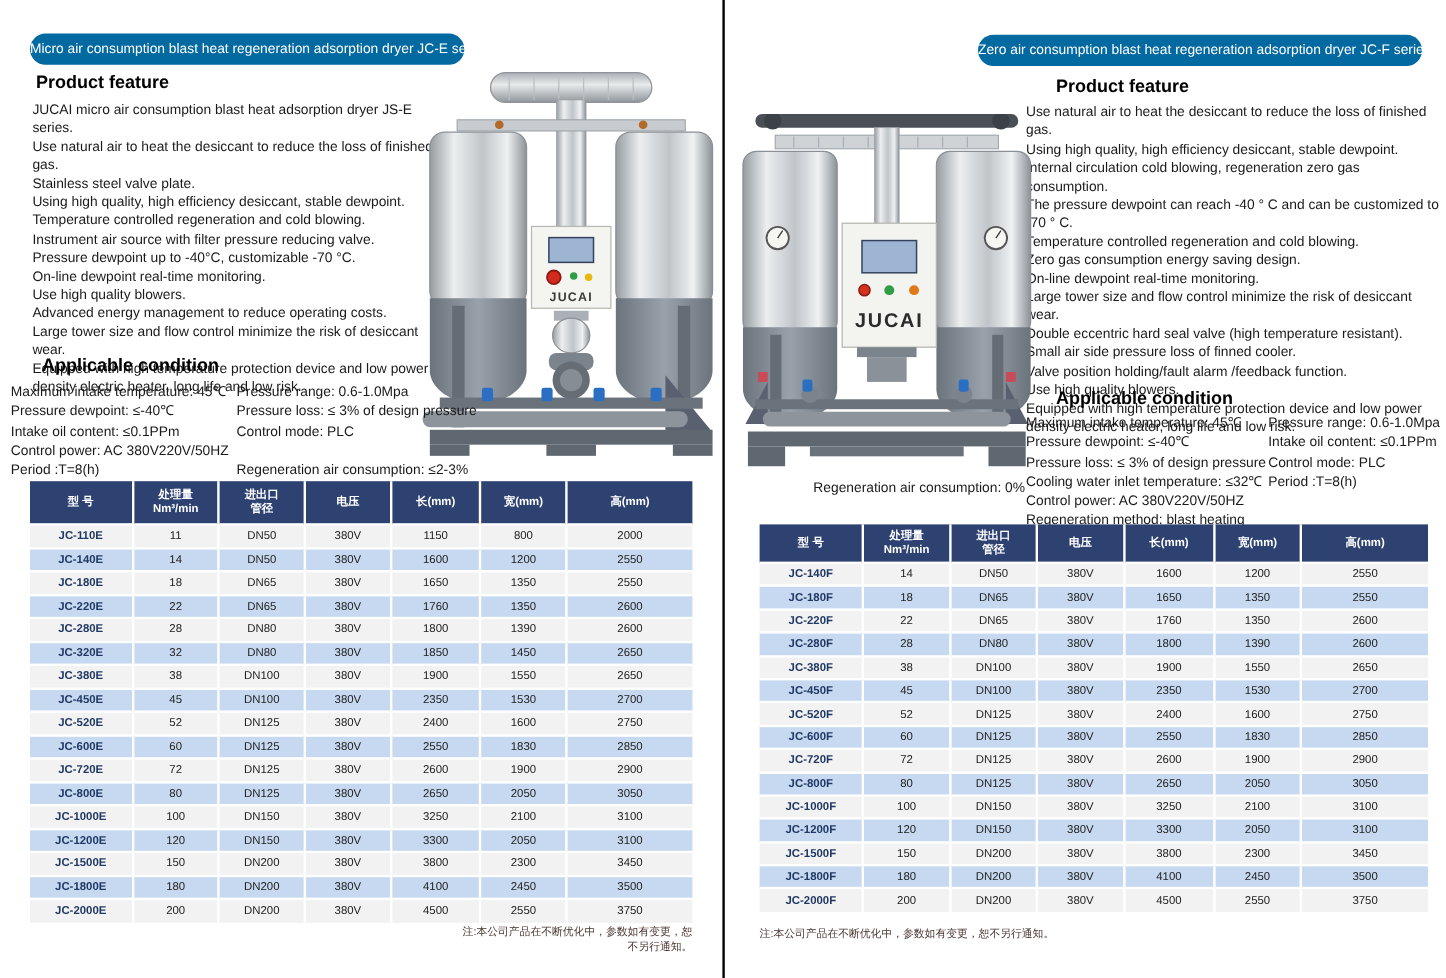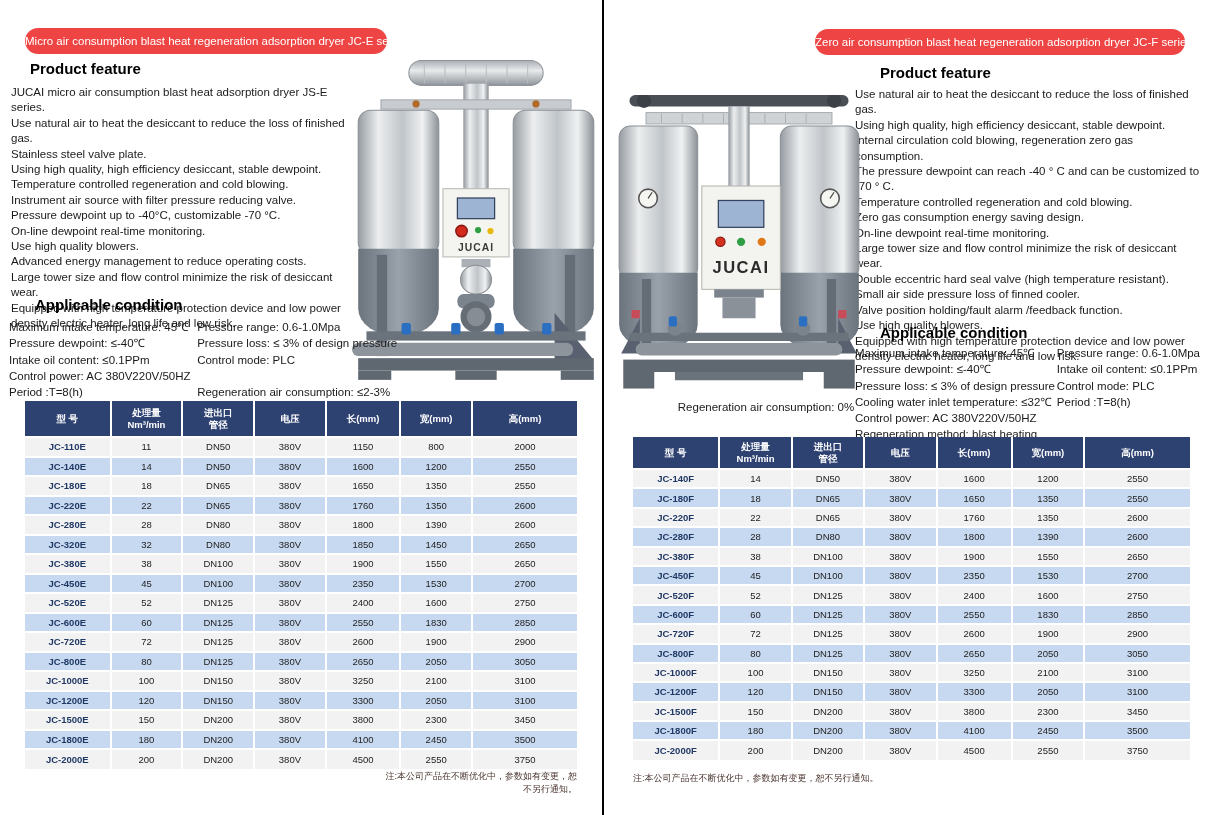--- a/index.html
+++ b/index.html
@@ -3,21 +3,21 @@
 <meta charset="utf-8">
 <style>
   * { margin:0; padding:0; box-sizing:border-box; }
   body { font-family:"Liberation Sans", sans-serif; background:#fff; }
   .sheet { position:relative; width:1205px; height:815px; background:#fff; overflow:hidden; }
   .divider { position:absolute; left:602px; top:0; width:2px; height:815px; background:#000; }
   .page { position:absolute; top:0; width:602px; height:815px; }
   .page-left { left:0; }
   .page-right { left:603px; }
 
-  .banner { position:absolute; height:26px; border-radius:13px; background:#ef4444;
+  .banner { position:absolute; height:26px; border-radius:13px; background:#0369a1;
             color:#fff; font-size:11.5px; line-height:26px; text-align:right; white-space:nowrap; }
   .sec-title { position:absolute; font-size:15px; font-weight:bold; color:#000; }
 
   .feat-list { position:absolute; }
   .feat-line { font-size:11.5px; color:#1a1a1a; line-height:15.4px; }
 
   .cond-list { position:absolute; }
   .cond-row { display:grid; font-size:11.5px; color:#1a1a1a; line-height:16.3px; }
   .cond-left .cond-row { grid-template-columns:48% 52%; }
   .cond-right .cond-row { grid-template-columns:58% 42%; }
@@ -47,21 +47,21 @@
 </head>
 <body>
 
 <div class="sheet">
 
   <div class="page page-left">
     <div class="banner" style="left:25px; top:28px; width:362px;">Micro air consumption blast heat regeneration adsorption dryer JC-E series</div>
 
     <div class="sec-title" style="left:30px; top:60px;">Product feature</div>
 
-    <div class="feat-list" style="left:11px; top:85px; width:348px;">
+    <div class="feat-list" style="left:27px; top:85px; width:348px;">
         <div class="feat-line">JUCAI micro air consumption blast heat adsorption dryer JS-E series.</div>
         <div class="feat-line">Use natural air to heat the desiccant to reduce the loss of finished gas.</div>
         <div class="feat-line">Stainless steel valve plate.</div>
         <div class="feat-line">Using high quality, high efficiency desiccant, stable dewpoint.</div>
         <div class="feat-line">Temperature controlled regeneration and cold blowing.</div>
         <div class="feat-line">Instrument air source with filter pressure reducing valve.</div>
         <div class="feat-line">Pressure dewpoint up to -40°C, customizable -70 °C.</div>
         <div class="feat-line">On-line dewpoint real-time monitoring.</div>
         <div class="feat-line">Use high quality blowers.</div>
         <div class="feat-line">Advanced energy management to reduce operating costs.</div>

